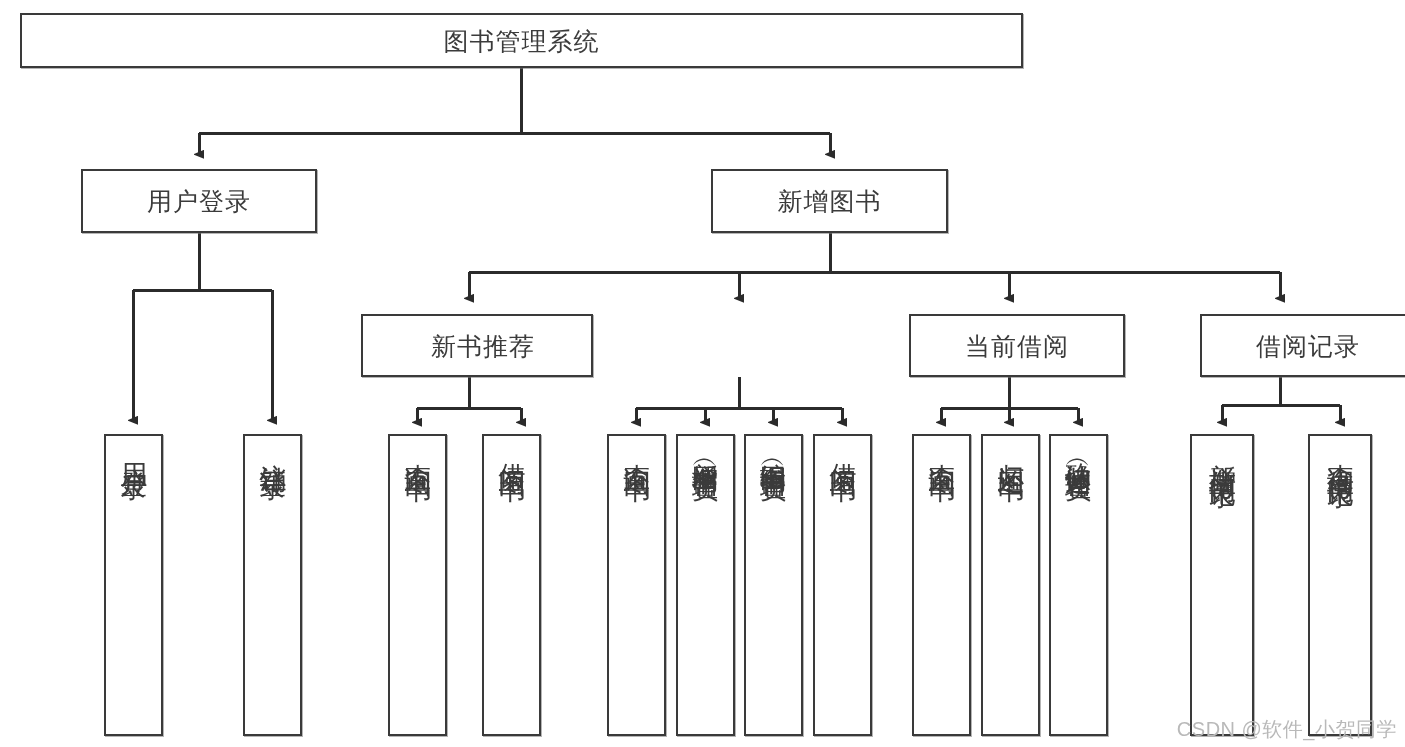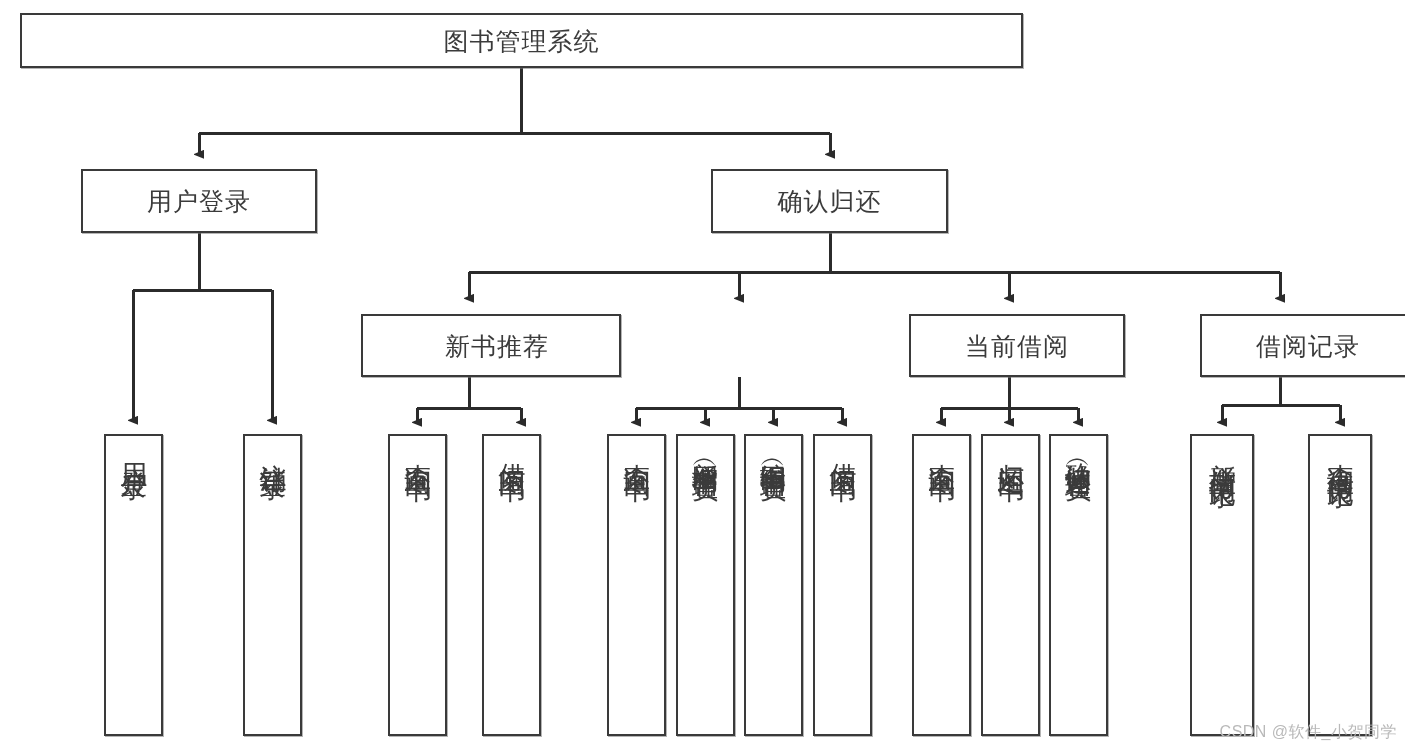--- a/index.html
+++ b/index.html
@@ -62,21 +62,21 @@
     color:#3b3b3b;
   }
   .node.leaf.tall .label{
     font-size:26px;
     letter-spacing:2px;
   }
   .watermark{
     position:absolute;
     right:8px;
     bottom:4px;
-    font-size:16px;
+    font-size:20px;
     color:#b9b9b9;
     white-space:nowrap;
     letter-spacing:.5px;
     pointer-events:none;
   }
 </style>
 </head>
 <body>
 
 <div id="diagram-root">
@@ -134,24 +134,24 @@
 
   <div class="node horiz root" style="left:20px;top:13px;width:1003px;height:55px;">
     <span class="label">图书管理系统</span>
   </div>
 
   <div class="node horiz" style="left:81px;top:169px;width:236px;height:64px;">
     <span class="label">用户登录</span>
   </div>
 
   <div class="node horiz" style="left:711px;top:169px;width:237px;height:64px;">
-    <span class="label">确认归还</span>
-  </div>
-
-  <div class="node horiz" style="left:361px;top:314px;width:260px;height:63px;padding-left:12px;">
+    <span class="label">新增图书</span>
+  </div>
+
+  <div class="node horiz" style="left:361px;top:314px;width:232px;height:63px;padding-left:12px;">
     <span class="label">新书推荐</span>
   </div>
 
 
   <div class="node horiz" style="left:901px;top:314px;width:216px;height:63px;margin-left:8px;">
     <span class="label">当前借阅</span>
   </div>
 
   <div class="node horiz" style="left:1172px;top:314px;width:216px;height:63px;margin-left:28px;">
     <span class="label">借阅记录</span>

